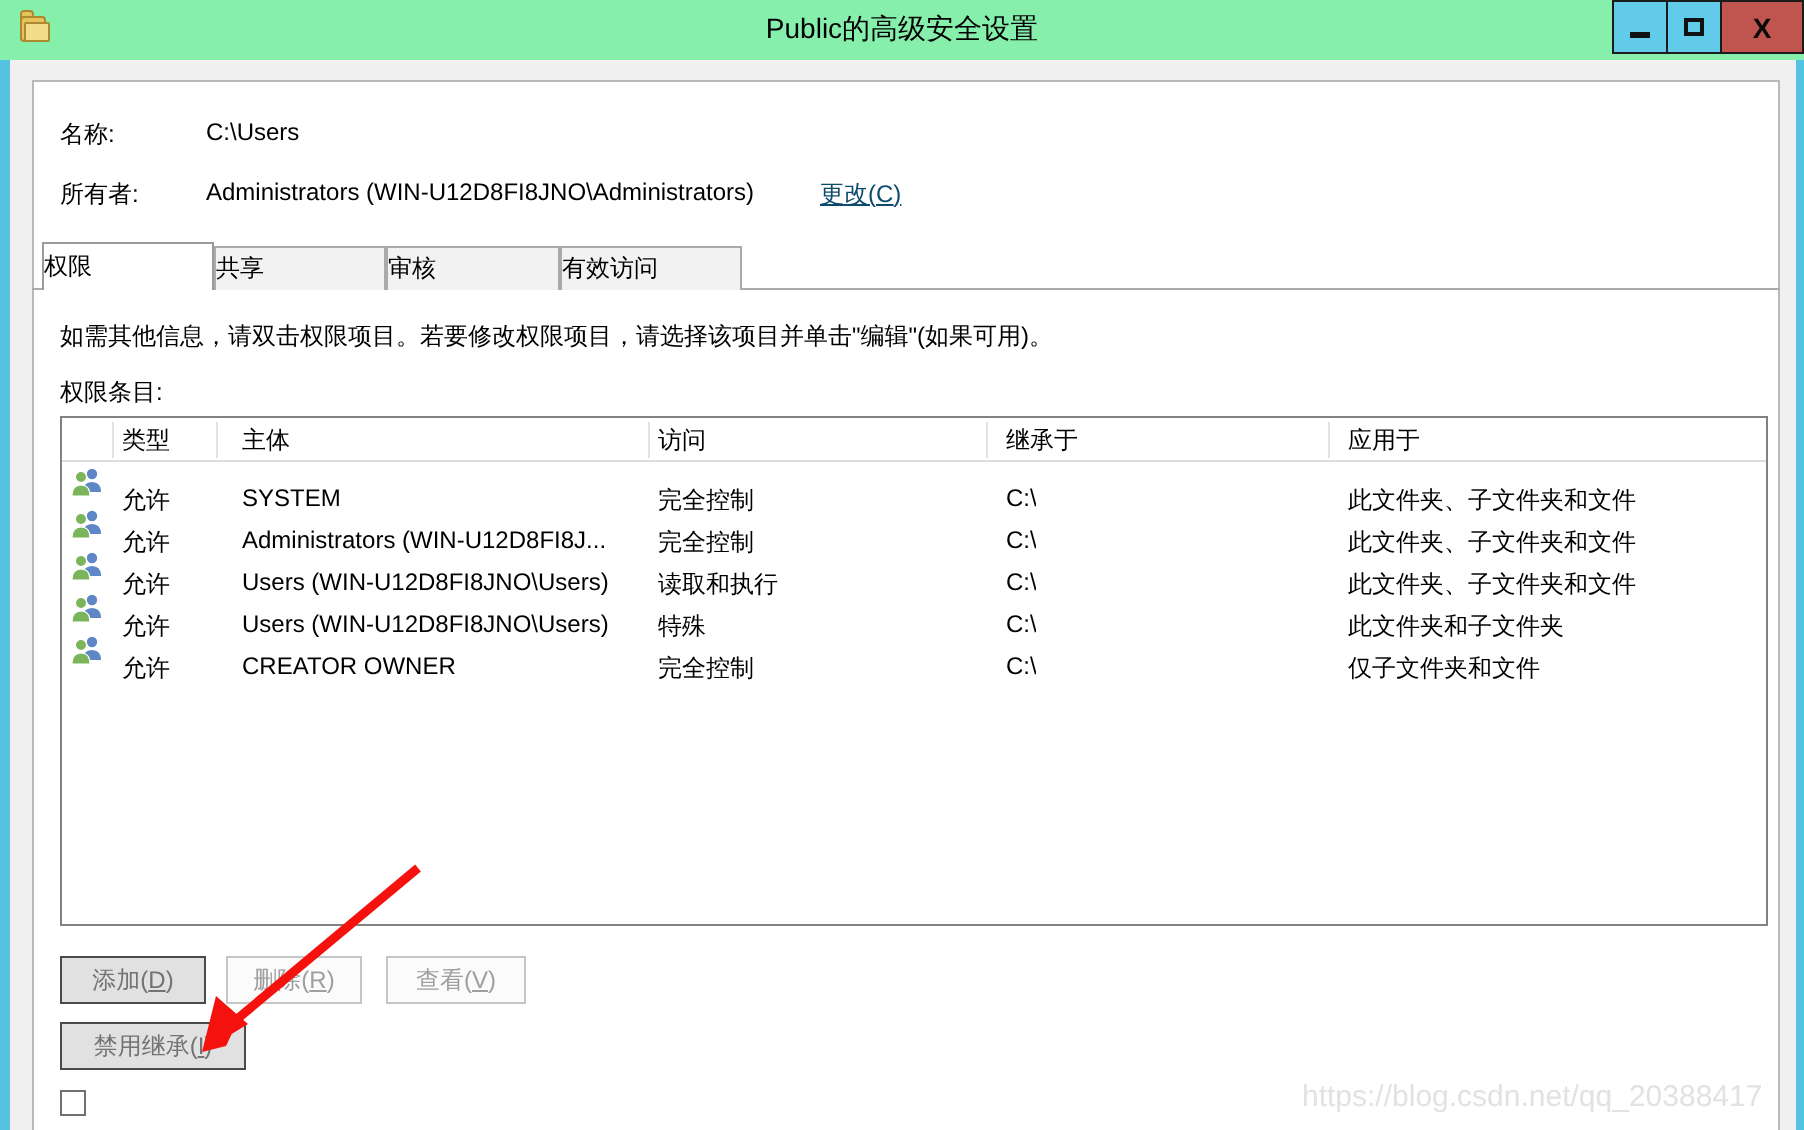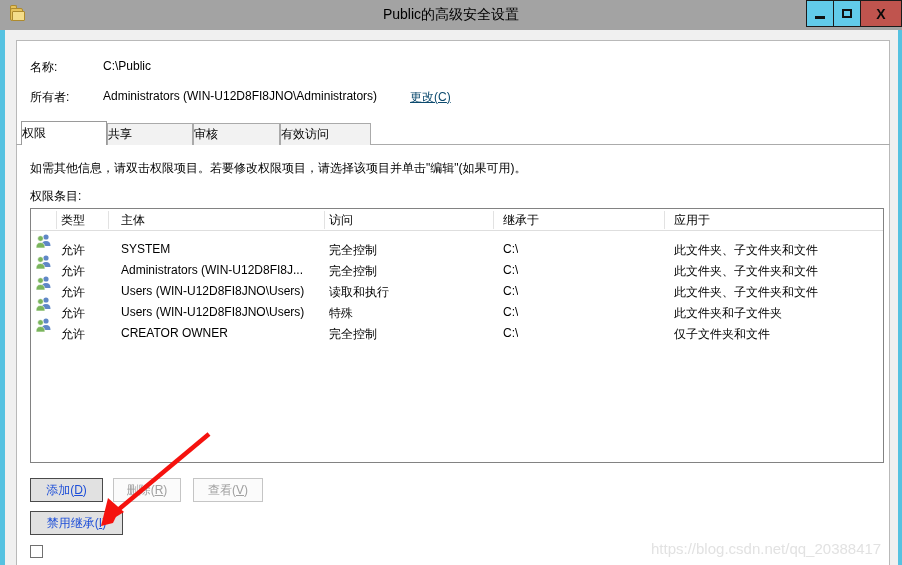--- a/index.html
+++ b/index.html
@@ -5,21 +5,21 @@
   * { margin:0; padding:0; box-sizing:border-box; }
   html,body { width:902px; height:565px; overflow:hidden; }
   body { font-family:"Liberation Sans","DejaVu Sans",sans-serif; font-size:12px; color:#000; background:#f0f0f0; }
   .screen { position:relative; width:902px; height:565px; background:#f0f0f0; overflow:hidden; }
 
   
   .frame-left  { position:absolute; left:0; top:0; width:5px;  height:565px; background:#56c2e1; }
   .frame-right { position:absolute; right:0; top:0; width:4px; height:565px; background:#56c2e1; }
 
   
-  .titlebar { position:absolute; left:0; top:0; width:902px; height:30px; background:#a3a3a3; }
+  .titlebar { position:absolute; left:0; top:0; width:902px; height:30px; background:#86efac; }
   .title { position:absolute; left:0; right:0; top:6px; text-align:center; font-size:14px; color:#000; }
   .app-icon { position:absolute; left:9px; top:5px; width:17px; height:17px; }
   .folder-back { position:absolute; left:1px; top:3px; width:13px; height:13px; background:#e6c35c; border:1px solid #ad8a2e; border-radius:2px; }
   .folder-tab  { position:absolute; left:1px; top:0;  width:7px; height:5px; background:#e6c35c; border:1px solid #ad8a2e; border-bottom:none; border-radius:2px 2px 0 0; }
   .folder-front{ position:absolute; left:3px; top:6px; width:13px; height:10px; background:#f4dd8a; border:1px solid #ad8a2e; border-radius:1px; }
 
   .win-controls { position:absolute; right:0; top:0; height:27px; display:flex; }
   .win-btn { width:28px; height:27px; border:1px solid #1b1b1b; background:#62cbea; display:flex; align-items:center; justify-content:center; margin-left:-1px; }
   .win-btn.close { width:42px; background:#c0544e; }
   .glyph-min { width:10px; height:3px; background:#111; margin-top:8px; }
@@ -42,21 +42,21 @@
   .perm-table { position:absolute; left:30px; top:208px; width:854px; height:255px; background:#fff; border:1px solid #828282; }
   .perm-header { position:relative; height:22px; border-bottom:1px solid #dedede; }
   .perm-header .hcell { position:absolute; top:3px; white-space:nowrap; }
   .vsep { position:absolute; top:2px; height:18px; width:1px; background:#e2e2e2; }
   .perm-row { position:relative; height:21px; }
   .perm-row .cell { position:absolute; top:11px; white-space:nowrap; overflow:hidden; }
   .row-icon { position:absolute; left:4px; top:2px; width:18px; height:16px; }
 
   
   .btn { position:absolute; height:24px; text-align:center; font-size:12px; line-height:22px; }
-  .btn.enabled { background:#e1e1e1; border:1px solid #4a4a4a; color:#1d4ed8; cursor:pointer; }
+  .btn.enabled { background:#e1e1e1; border:1px solid #4a4a4a; color:#737373; cursor:pointer; }
   .btn.disabled { background:#fbfbfb; border:1px solid #c5c5c5; color:#9f9f9f; }
 
   
   .checkbox-box { position:absolute; left:30px; top:545px; width:13px; height:13px; background:#fff; border:1px solid #707070; }
   .checkbox-label { position:absolute; left:48px; top:544px; white-space:nowrap; }
 
   
   .watermark { position:absolute; left:651px; top:540px; width:260px; font-size:15px; color:#e2e2e2; white-space:nowrap; z-index:40; pointer-events:none; }
 
   
@@ -88,21 +88,21 @@
         </div>
       <div class="win-btn close">
           <span class="glyph-close">X</span>
         </div>
     </div>
   </div>
 
   <div class="groupbox"></div>
 
   <div class="label" style="left:30px; top:59px;">名称:</div>
-  <div class="label" style="left:103px; top:59px;">C:\Public</div>
+  <div class="label" style="left:103px; top:59px;">C:\Users</div>
   <div class="label" style="left:30px; top:89px;">所有者:</div>
   <div class="label" style="left:103px; top:89px;">Administrators (WIN-U12D8FI8JNO\Administrators)</div>
   <div class="label link" style="left:410px; top:89px;">更改(<u>C</u>)</div>
 
   <div class="tabpage-line"></div>
   <div class="tab active" style="left:21px; width:86px;">权限</div>
   <div class="tab inactive" style="left:107px; width:86px;">共享</div>
   <div class="tab inactive" style="left:193px; width:87px;">审核</div>
   <div class="tab inactive" style="left:280px; width:91px;">有效访问</div>
 

